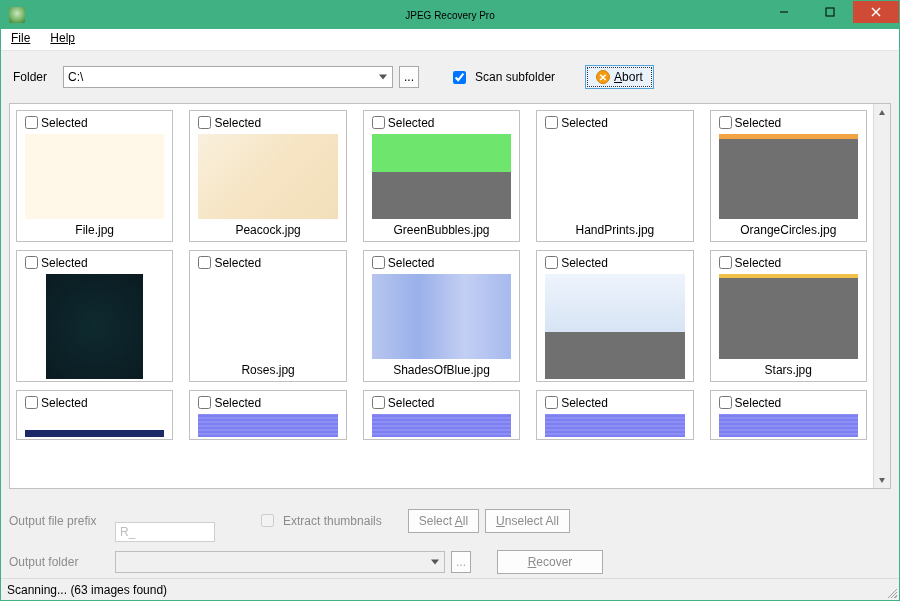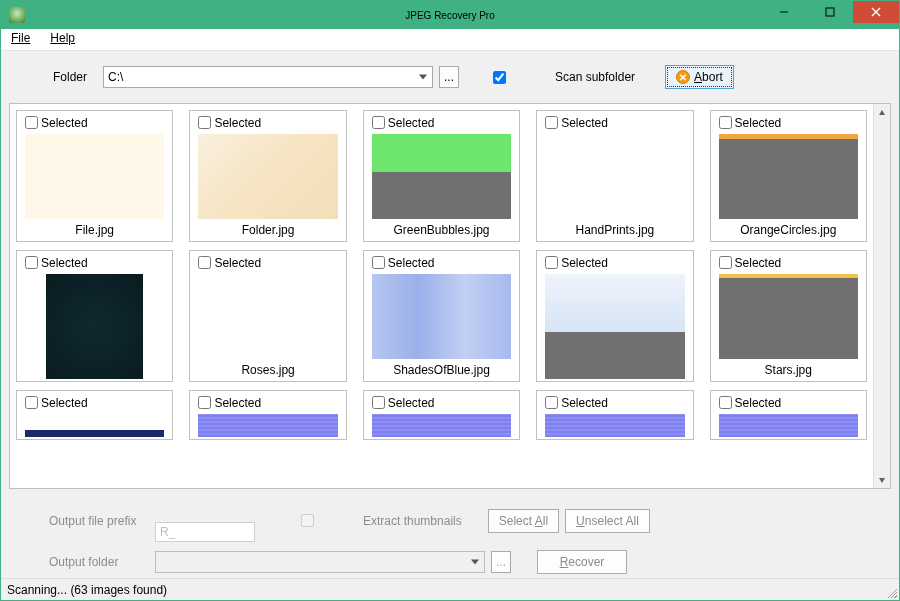--- a/index.html
+++ b/index.html
@@ -76,21 +76,21 @@
     display:flex;
     flex-direction:column;
     padding: 8px 8px 0 8px;
     min-height:0;
   }
   .row {
     display:flex;
     align-items:center;
     gap:6px;
   }
-  .label { color:#000;margin-left:40px; }
+  .label { color:#000; }
   .label.disabled { color:#8c8c8c; }
   select.combo, input.combo {
     height:22px;
     border:1px solid #a9a9a9;
     background:#fff;
     padding:0 4px;
     font: inherit;
   }
   select.combo { width:330px; }
   .dots-btn {
@@ -289,21 +289,21 @@
               <div class="caption">File.jpg</div>
             </div>
             <div class="card">
               <div class="card-head">
                 <input type="checkbox" class="chk" style="">
                 <span>Selected</span>
               </div>
               <div class="thumb">
                 <div class="img" style="background:linear-gradient(135deg,#f9f0dd,#f6e4c3,#f2dfba);"></div>
               </div>
-              <div class="caption">Folder.jpg</div>
+              <div class="caption">Peacock.jpg</div>
             </div>
             <div class="card">
               <div class="card-head">
                 <input type="checkbox" class="chk" style="">
                 <span>Selected</span>
               </div>
               <div class="thumb">
                 <div class="img" style="background:linear-gradient(to bottom,#6ee66e 0%,#6ee66e 45%,#707070 45%,#707070 100%);"></div>
               </div>
               <div class="caption">GreenBubbles.jpg</div>
@@ -453,21 +453,21 @@
             <span><span class="under">U</span>nselect All</span>
           </button>
       </div>
       <div class="row">
         <span class="label disabled" style="width:100px;">Output folder</span>
         <div class="combo-wrap disabled">
           <select class="combo" style="width:330px;" disabled=""><option></option></select>
         </div>
         <button class="dots-btn" disabled="" style="color:#aaa;">...</button>
         <span style="width:14px;"></span>
-        <button class="btn disabled" style="width:90px;justify-content:center;">
+        <button class="btn disabled" style="width:106px;justify-content:center;">
             <span><span class="under">R</span>ecover</span>
           </button>
       </div>
     </div>
 
   </div>
 
   <div class="statusbar">
     <span>Scanning... (63 images found)</span>
     <div class="grip"></div>

